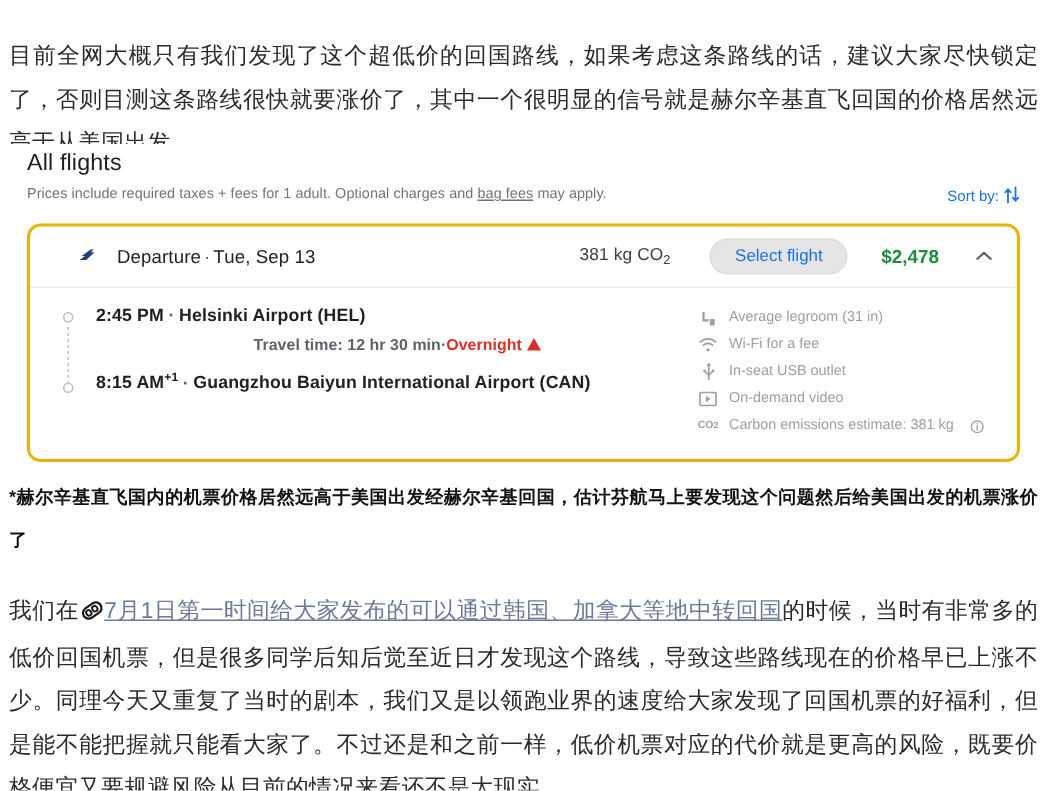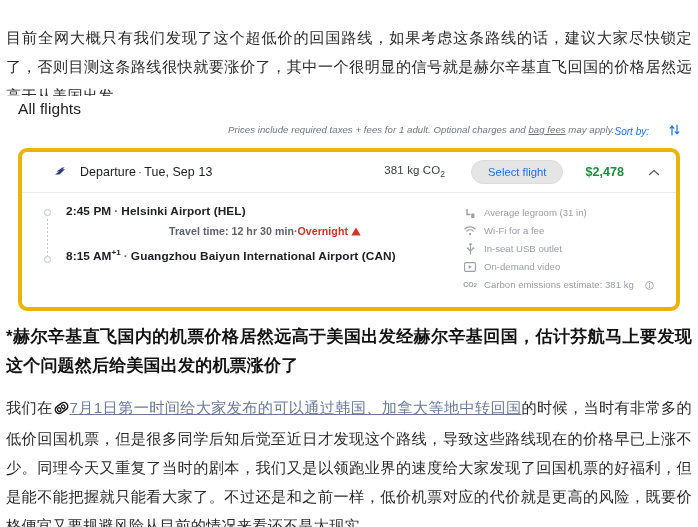--- a/index.html
+++ b/index.html
@@ -31,21 +31,21 @@
     left: 6px;
     top: 8px;
     width: 686px;
   }
   #note-paragraph {
     position: absolute;
     left: 6px;
     top: 305px;
     width: 686px;
     font-weight: bold;
-    font-size: 17px;
+    font-size: 12px;
     line-height: 29px;
     color: #121212;
   }
   #closing-paragraph {
     position: absolute;
     left: 6px;
     top: 378px;
     width: 686px;
   }
   .inline-link {
@@ -74,48 +74,47 @@
   }
   .all-flights-title {
     font-size: 15.5px;
     color: #202124;
     letter-spacing: 0.1px;
     padding-top: 4px;
   }
   .flights-subrow {
     display: flex;
     align-items: flex-start;
-    justify-content: flex-end;
+    justify-content: space-between;
     margin-top: 5px;
-    font-style: italic;
   }
   .flights-disclaimer {
     font-size: 9.6px;
     color: #70757a;
     line-height: 13px;
     letter-spacing: 0.05px;
   }
   .flights-disclaimer .u-link {
     text-decoration: underline;
     color: #70757a;
   }
   .sort-by {
     display: flex;
     align-items: center;
-    gap: 20px;
+    gap: 3px;
     color: #1a73e8;
     font-size: 10px;
     white-space: nowrap;
     padding-top: 1px;
   }
 
   
   .flight-card {
     margin: 10px 18px 16px 18px;
-    border: 4px solid #eab308;
+    border: 2px solid #eab308;
     border-radius: 9px;
     background: #fff;
     overflow: hidden;
   }
   .card-header {
     display: flex;
     align-items: center;
     height: 40px;
     padding: 0 12px 0 18px;
   }

